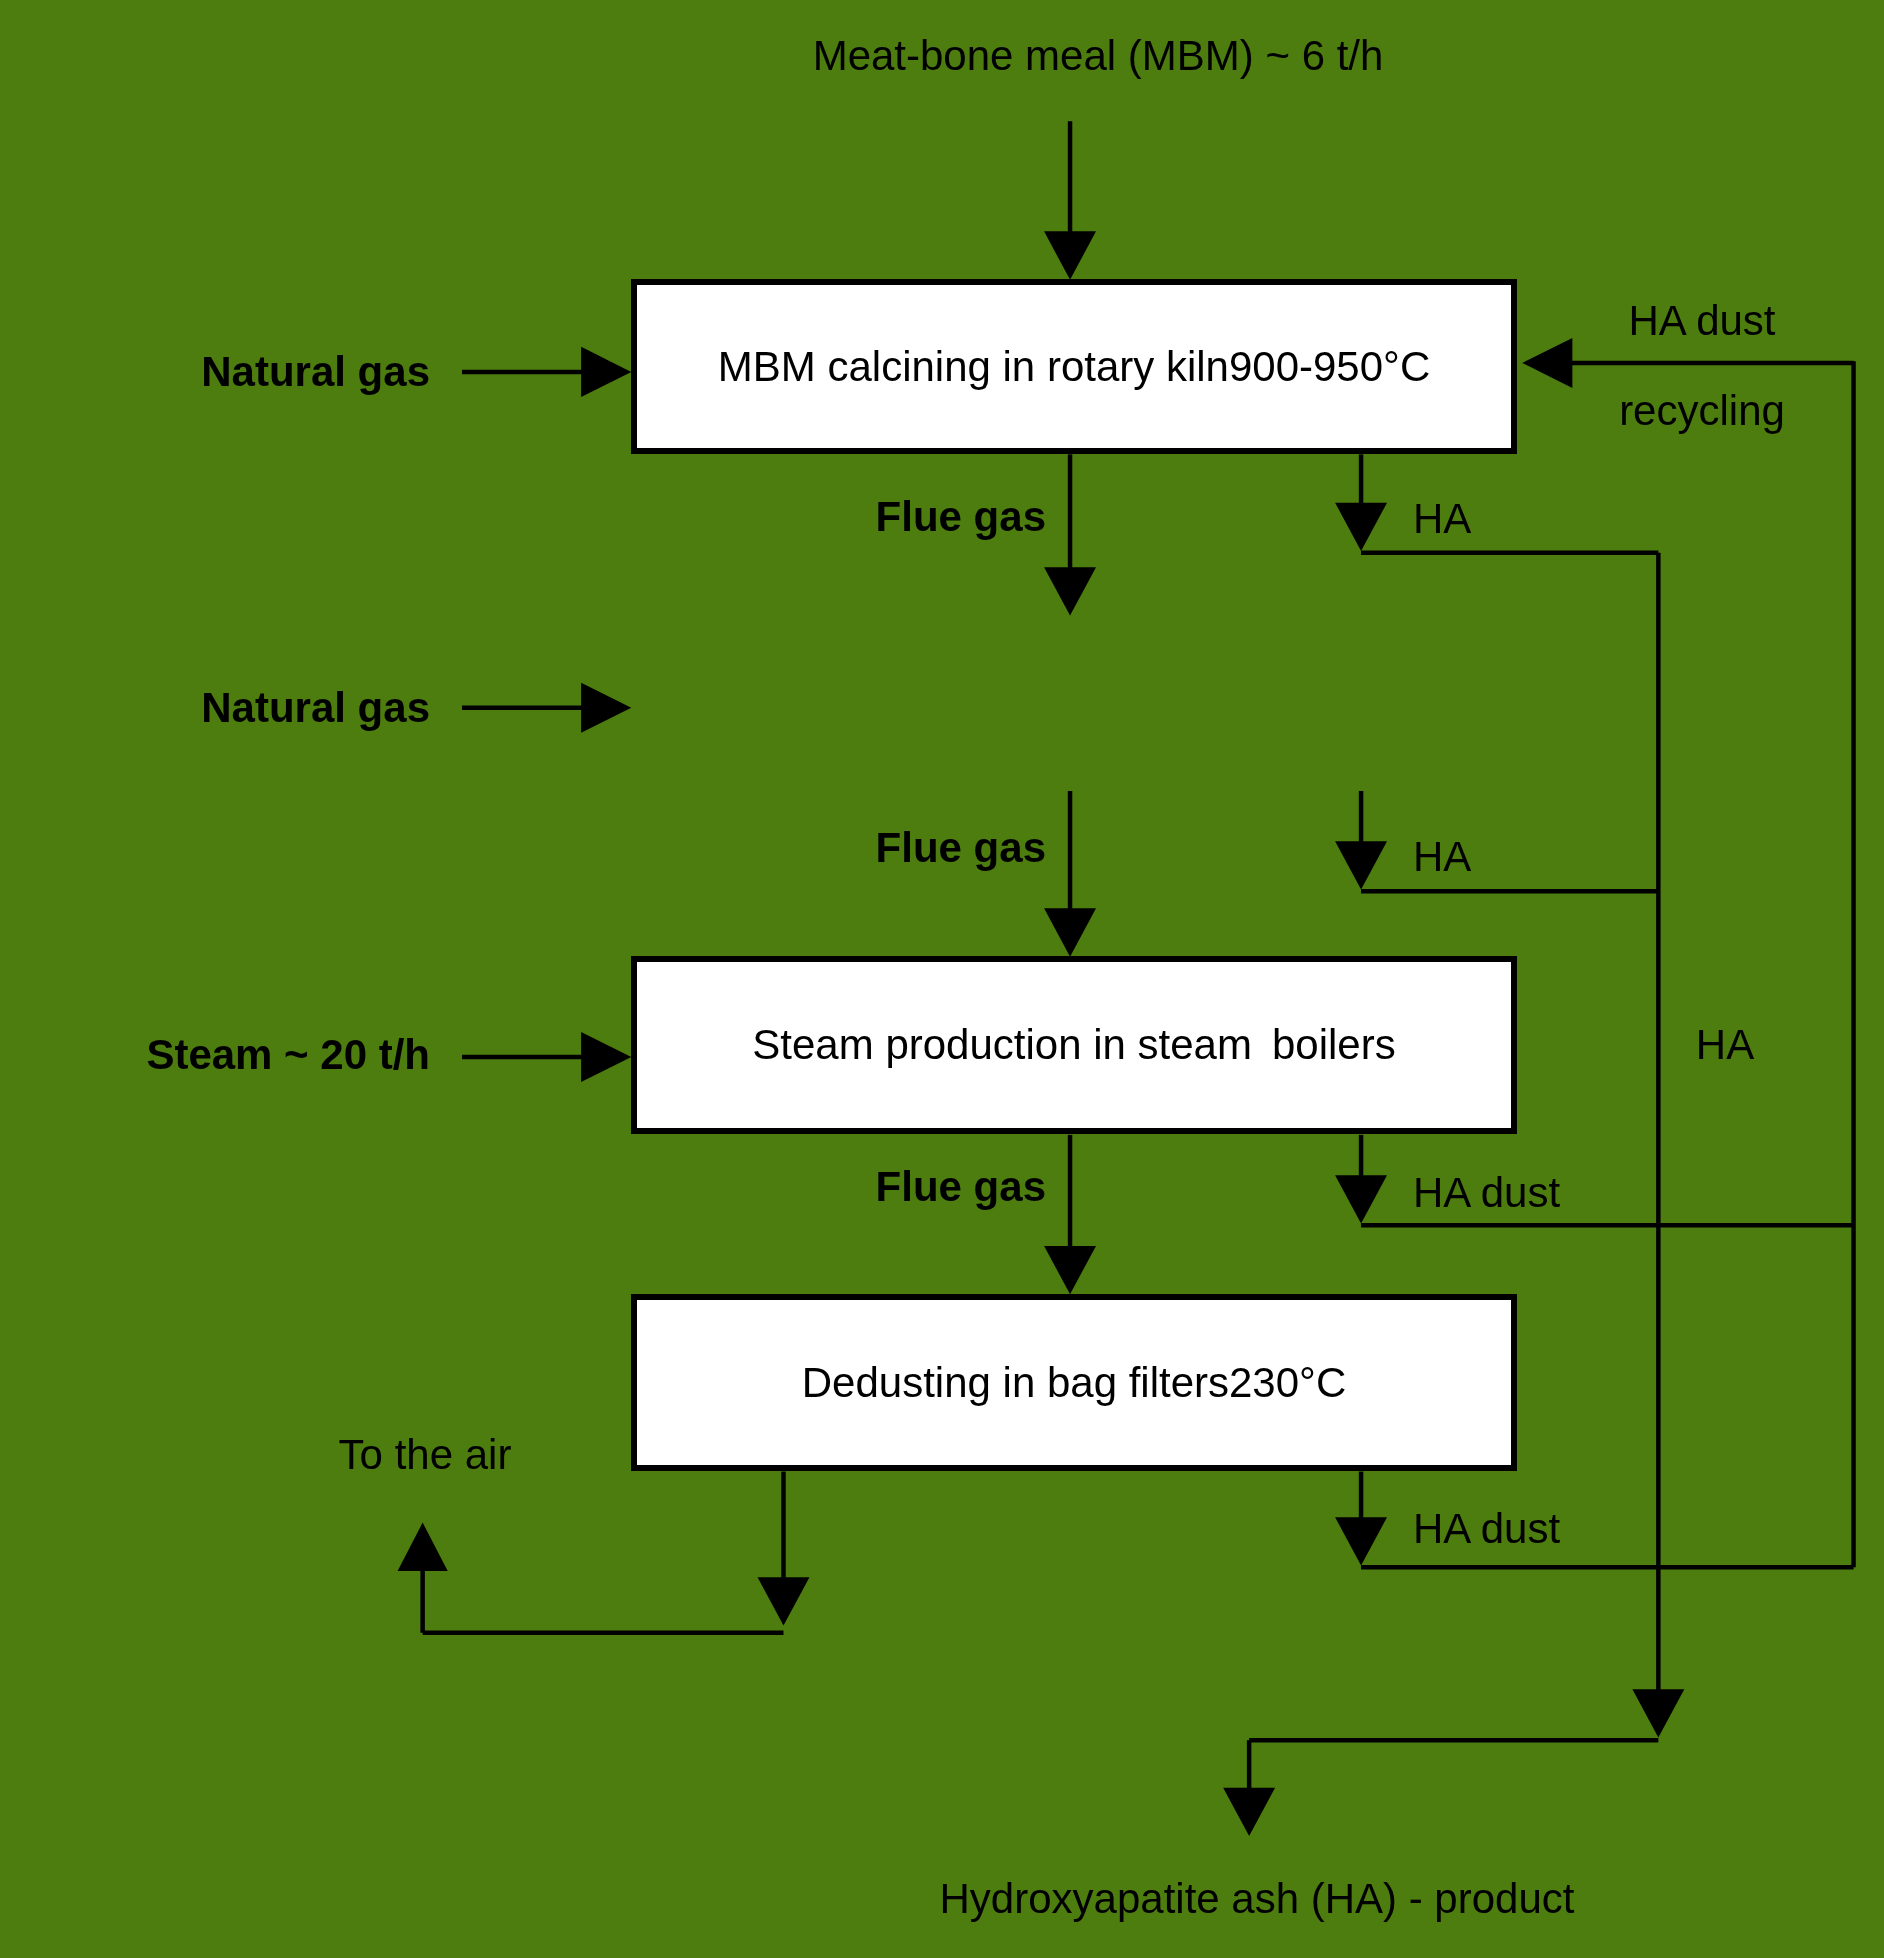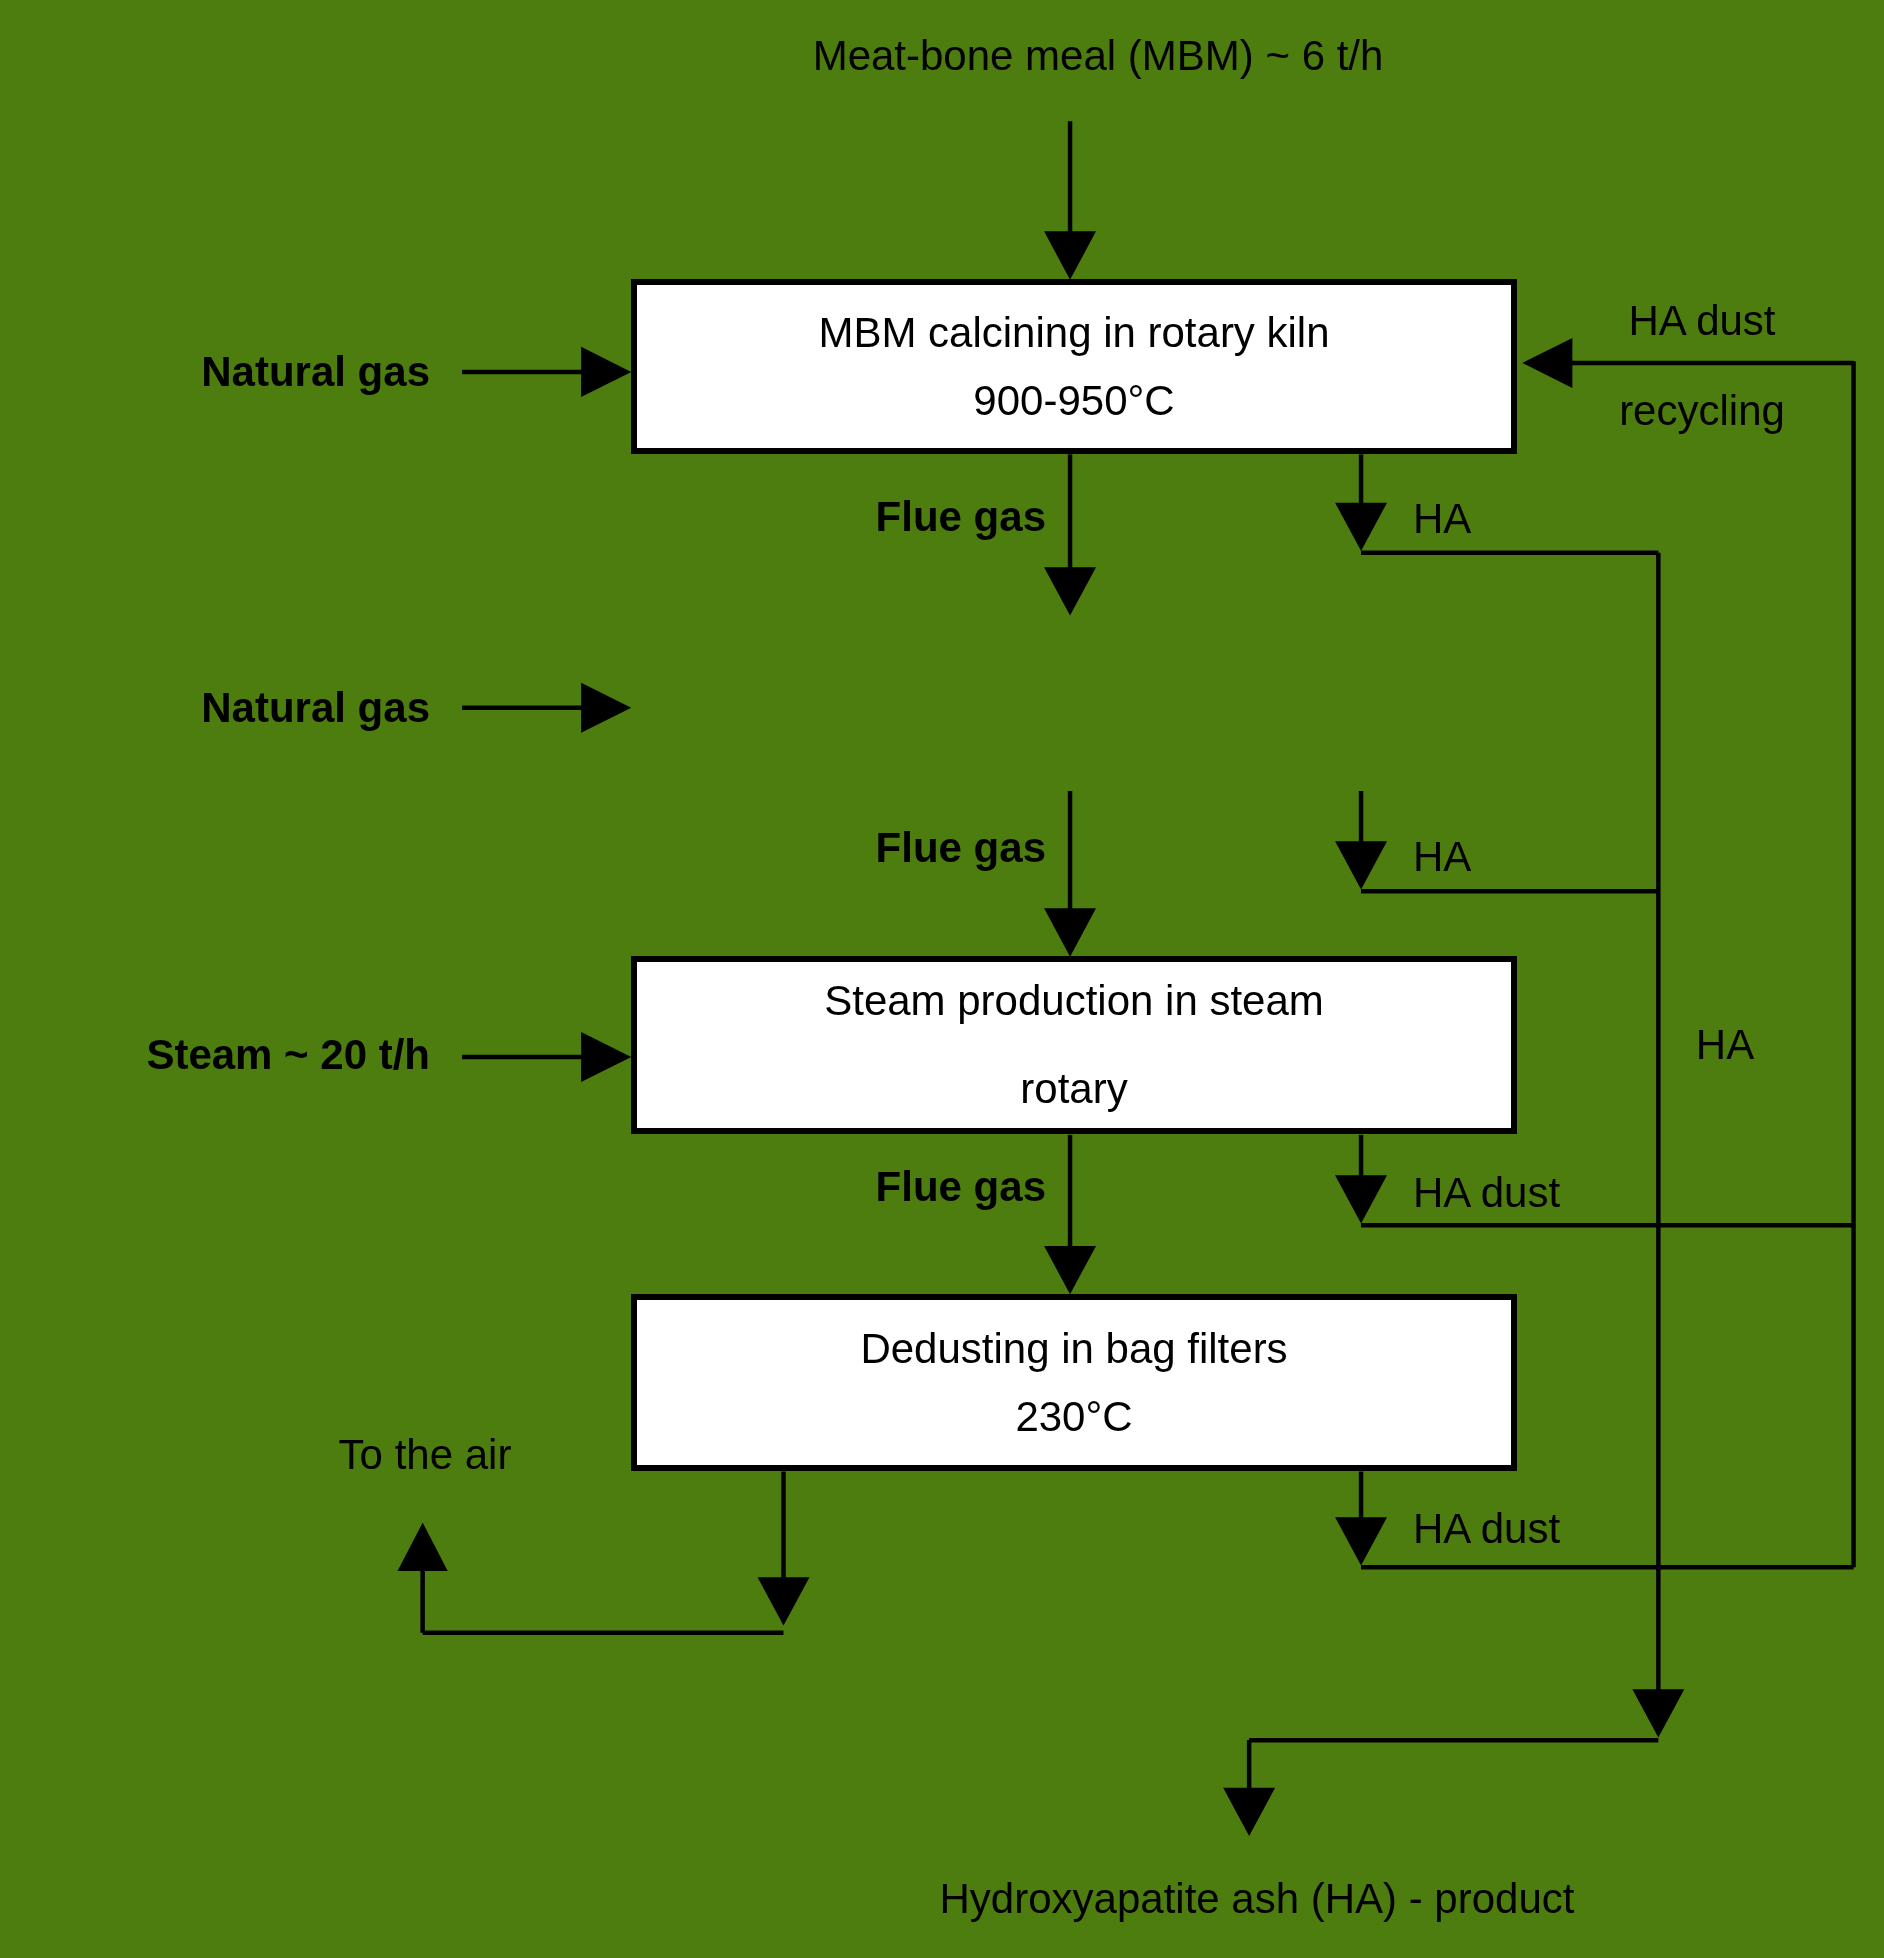--- a/index.html
+++ b/index.html
@@ -25,21 +25,21 @@
   svg.flow-lines polygon {
     fill: #000000;
     stroke: none;
   }
   .box {
     position: absolute;
     box-sizing: border-box;
     border: 6.3px solid #000000;
     background: #ffffff;
     display: flex;
-    flex-direction: column;
+    flex-direction: row;
     align-items: center;
     justify-content: center;
     text-align: center;
     line-height: 68px;
     white-space: nowrap;
   }
   .label {
     position: absolute;
     white-space: nowrap;
     line-height: 1;
@@ -150,21 +150,21 @@
   <div class="label lc" style="left:1098px; top:56px;">Meat-bone meal (MBM) ~ 6 t/h</div>
 
   <div class="box" style="left:631px; top:279px; width:886px; height:175px;">
     <span>MBM calcining in rotary kiln</span>
     <span>900-950°C</span>
   </div>
 
 
   <div class="box" style="left:631px; top:956px; width:886px; height:178px;gap:20px;">
     <span>Steam production in steam</span>
-    <span>rotary</span>
+    <span>boilers</span>
   </div>
 
   <div class="box" style="left:631px; top:1294px; width:886px; height:177px;">
     <span>Dedusting in bag filters</span>
     <span>230°C</span>
   </div>
 
   <div class="label lr" style="left:430px; top:372px;">Natural gas</div>
 
   <div class="label lr" style="left:430px; top:708px;">Natural gas</div>

